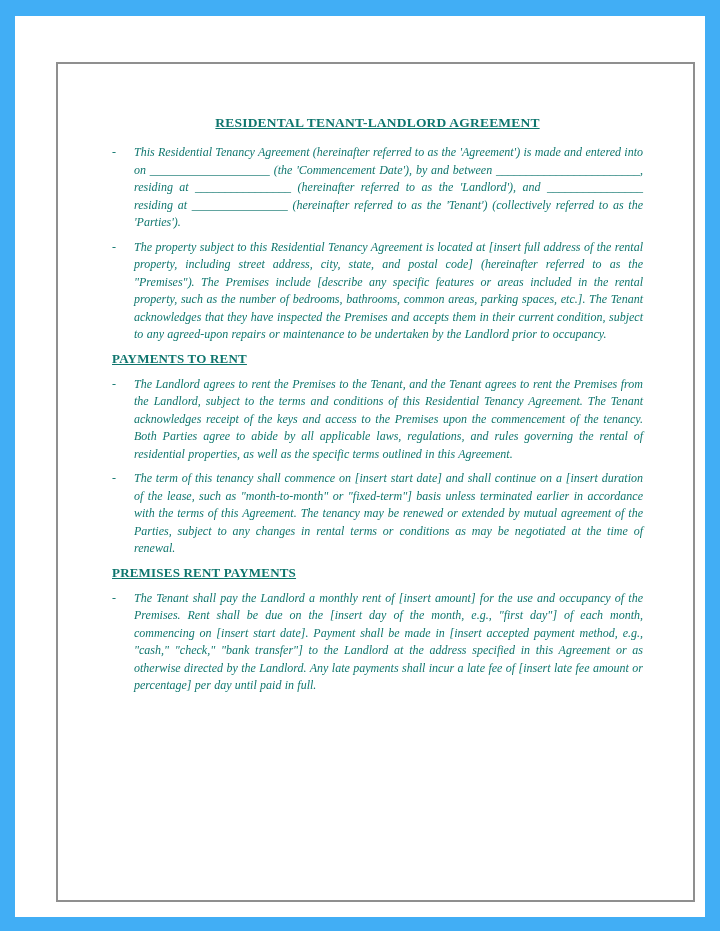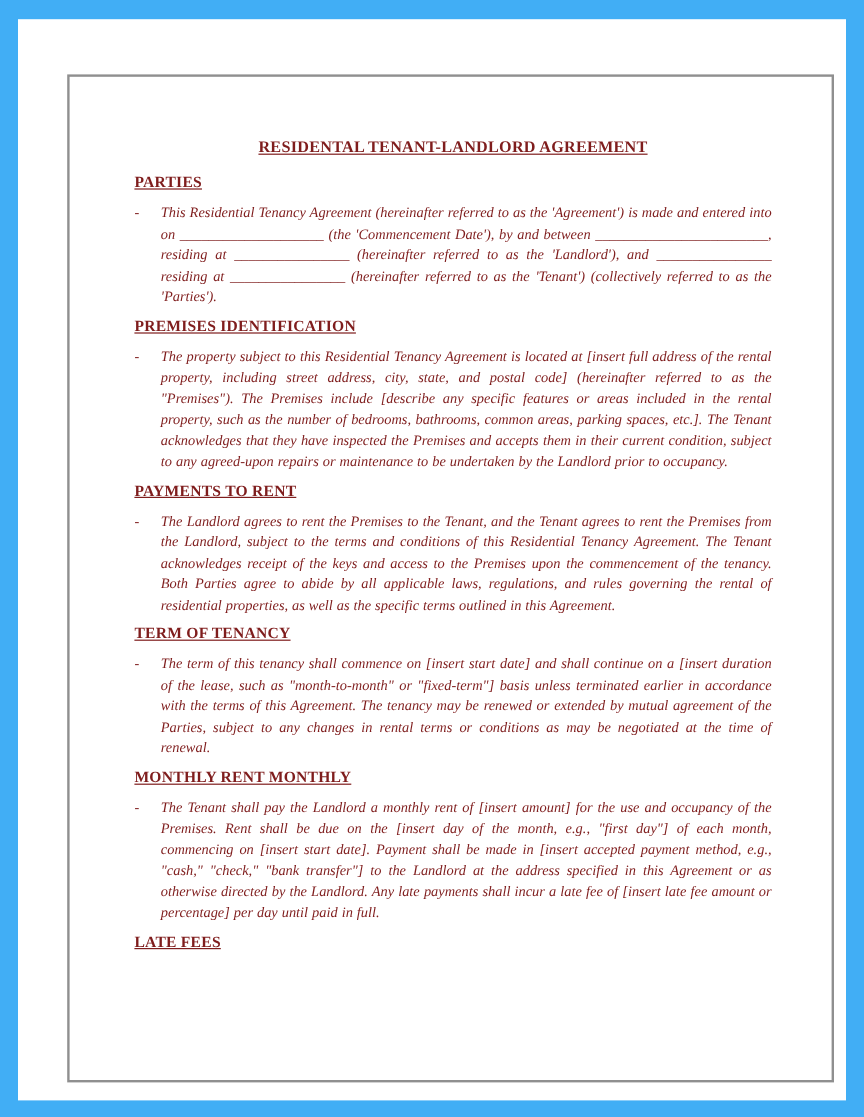--- a/index.html
+++ b/index.html
@@ -18,21 +18,21 @@
     position: absolute;
     left: 41px; top: 46px;
     width: 639px; height: 840px;
     box-sizing: border-box;
     background: #ffffff;
     border: 2px solid #8f8f8f;
     overflow: hidden;
   }
   .content {
     padding: 50px 50px 0 54px;
-    color: #7f1d1d;
+    color: #0f766e;
     font-size: 12px;
     line-height: 17.5px;
   }
   .doc-title {
     text-align: center;
     font-weight: bold;
     font-size: 13.5px;
     line-height: 18px;
     letter-spacing: 0.2px;
     text-decoration: underline;
@@ -65,58 +65,52 @@
 </head>
 <body>
 
 <div class="mat">
   <div class="page">
     <div class="content">
 
       <div class="doc-title">RESIDENTAL TENANT-LANDLORD AGREEMENT</div>
 
       <div class="section">
-        <div class="sec-heading">PARTIES</div>
         <div class="bullet-row">
           <span class="bullet-marker">-</span>
           <div class="bullet-para">This Residential Tenancy Agreement (hereinafter referred to as the 'Agreement') is made and entered into on ____________________ (the 'Commencement Date'), by and between ________________________, residing at ________________ (hereinafter referred to as the 'Landlord'), and ________________ residing at ________________ (hereinafter referred to as the 'Tenant') (collectively referred to as the 'Parties').</div>
         </div>
       </div>
 
       <div class="section">
-        <div class="sec-heading">PREMISES IDENTIFICATION</div>
         <div class="bullet-row">
           <span class="bullet-marker">-</span>
           <div class="bullet-para">The property subject to this Residential Tenancy Agreement is located at [insert full address of the rental property, including street address, city, state, and postal code] (hereinafter referred to as the "Premises"). The Premises include [describe any specific features or areas included in the rental property, such as the number of bedrooms, bathrooms, common areas, parking spaces, etc.]. The Tenant acknowledges that they have inspected the Premises and accepts them in their current condition, subject to any agreed-upon repairs or maintenance to be undertaken by the Landlord prior to occupancy.</div>
         </div>
       </div>
 
       <div class="section">
         <div class="sec-heading">PAYMENTS TO RENT</div>
         <div class="bullet-row">
           <span class="bullet-marker">-</span>
           <div class="bullet-para">The Landlord agrees to rent the Premises to the Tenant, and the Tenant agrees to rent the Premises from the Landlord, subject to the terms and conditions of this Residential Tenancy Agreement. The Tenant acknowledges receipt of the keys and access to the Premises upon the commencement of the tenancy. Both Parties agree to abide by all applicable laws, regulations, and rules governing the rental of residential properties, as well as the specific terms outlined in this Agreement.</div>
         </div>
       </div>
 
       <div class="section">
-        <div class="sec-heading">TERM OF TENANCY</div>
         <div class="bullet-row">
           <span class="bullet-marker">-</span>
           <div class="bullet-para">The term of this tenancy shall commence on [insert start date] and shall continue on a [insert duration of the lease, such as "month-to-month" or "fixed-term"] basis unless terminated earlier in accordance with the terms of this Agreement. The tenancy may be renewed or extended by mutual agreement of the Parties, subject to any changes in rental terms or conditions as may be negotiated at the time of renewal.</div>
         </div>
       </div>
 
       <div class="section">
-        <div class="sec-heading">MONTHLY RENT MONTHLY</div>
+        <div class="sec-heading">PREMISES RENT PAYMENTS</div>
         <div class="bullet-row">
           <span class="bullet-marker">-</span>
           <div class="bullet-para">The Tenant shall pay the Landlord a monthly rent of [insert amount] for the use and occupancy of the Premises. Rent shall be due on the [insert day of the month, e.g., "first day"] of each month, commencing on [insert start date]. Payment shall be made in [insert accepted payment method, e.g., "cash," "check," "bank transfer"] to the Landlord at the address specified in this Agreement or as otherwise directed by the Landlord. Any late payments shall incur a late fee of [insert late fee amount or percentage] per day until paid in full.</div>
         </div>
       </div>
 
-      <div class="section">
-        <div class="sec-heading">LATE FEES</div>
-      </div>
 
     </div>
   </div>
 </div>
 
 </body></html>

